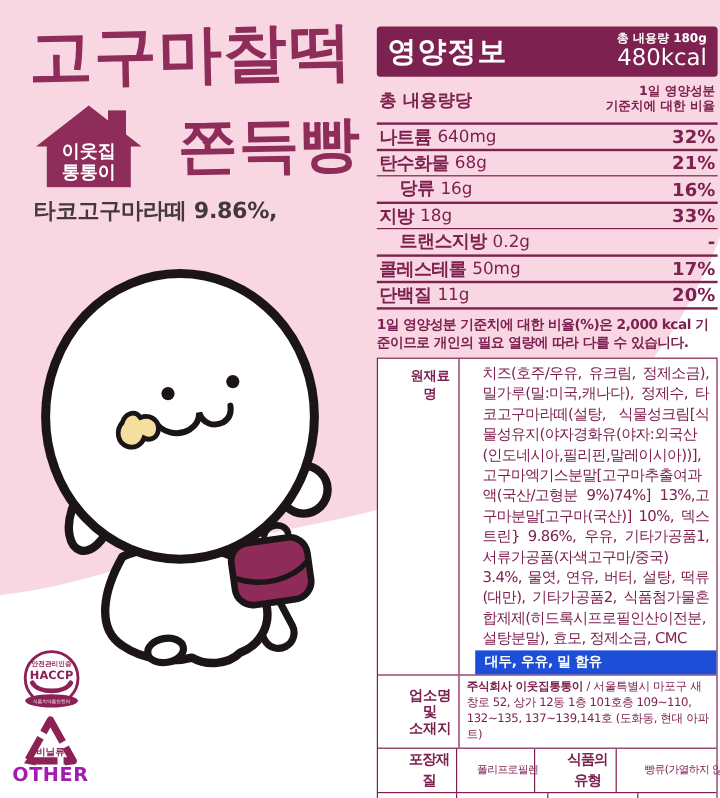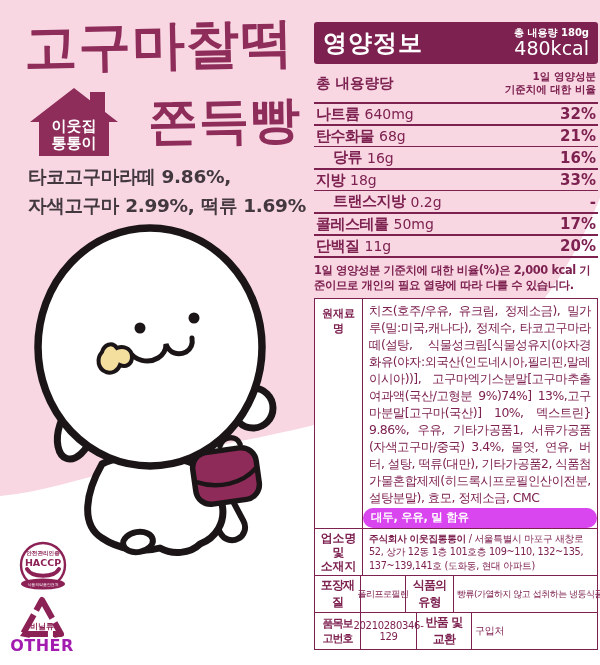--- a/index.html
+++ b/index.html
@@ -51,28 +51,28 @@
   .nr-pct{margin-left:auto;font-size:15px;font-weight:600;}
   .nut-note{margin-top:5px;font-size:11.4px;font-weight:bold;line-height:1.3;
     letter-spacing:-0.4px;}
 
   
   .info-table{margin-top:5px;background:#fff;border:1.6px solid #7d2150;}
   .it-row{display:flex;border-top:1.6px solid #7d2150;}
   .it-row:first-child{border-top:none;}
   .cell{display:flex;align-items:center;justify-content:center;
     border-right:1.6px solid #7d2150;box-sizing:border-box;flex:none;
-    text-align:center;padding:1px 3px;}
+    text-align:center;padding:1px 3px;margin-left:20px;}
   .cell.last{border-right:none;flex:1;}
   .lbl{font-weight:bold;}
   .ing-label{width:48px;align-items:flex-start;padding-top:7px;font-size:11px;font-weight:bold;}
   .ing-content{flex:1;display:block;border-right:none;padding:3px 6px 0;
-    font-size:12.4px;line-height:17px;text-align:justify;font-weight:500;letter-spacing:-0.5px;}
-  .allergen-band{margin:2px -6px 0;background:#d946ef;color:#fff;font-weight:bold;
-    font-size:11.5px;padding:1px 8px 2px;letter-spacing:-0.3px;border-radius:10px;}
+    font-size:12.4px;line-height:17px;text-align:justify;font-weight:500;letter-spacing:-0.5px;margin-left:13px;}
+  .allergen-band{margin:2px -6px 0;background:#1d4ed8;color:#fff;font-weight:bold;
+    font-size:11.5px;padding:1px 8px 2px;letter-spacing:-0.3px;}
   .biz-label{width:48px;flex-direction:column;font-size:11.8px;font-weight:bold;line-height:1.2;}
   .biz-content{flex:1;display:block;border-right:none;padding:3px 6px;
     font-size:9.7px;line-height:1.4;font-weight:500;text-align:left;letter-spacing:-0.3px;}
   .biz-content b{font-weight:bold;}
   .w46{width:46px}.w45{width:45px}.w48{width:48px}.w56{width:56px}.w55{width:55px}
   .fs12{font-size:12px;letter-spacing:-0.8px;}
   .fs11{font-size:11px;letter-spacing:-1px;}
   .fs10{font-size:10px;letter-spacing:-0.3px;}
   .fs9{font-size:9px;letter-spacing:-0.5px;white-space:nowrap;}
   .h20{min-height:20px;}
@@ -132,21 +132,20 @@
     <div class="title2">쫀득빵</div>
     <svg class="badge-house" width="96" height="76" viewBox="0 0 96 76">
       <rect x="64" y="8" width="15" height="22" fill="#8e2c5a"></rect>
       <polygon points="4,38 48,4 92,38" fill="#8e2c5a"></polygon>
       <rect x="13" y="33" width="70" height="39" fill="#8e2c5a"></rect>
       <text x="48" y="47" text-anchor="middle" font-size="15" font-weight="bold" fill="#ffffff">이웃집</text>
       <text x="48" y="64" text-anchor="middle" font-size="15" font-weight="bold" fill="#ffffff">통통이</text>
     </svg>
     <div class="subtitle">
       <div>타코고구마라떼 9.86%,</div>
-      <div>자색고구마 2.99%, 떡류 1.69%</div>
     </div>
   </div>
 
   <div class="right-col">
     <div class="nut-header">
       <span class="nh-title">영양정보</span>
       <span class="nh-right">
         <span class="nh-amount">총 내용량 180g</span>
         <span class="nh-kcal">480kcal</span>
       </span>

